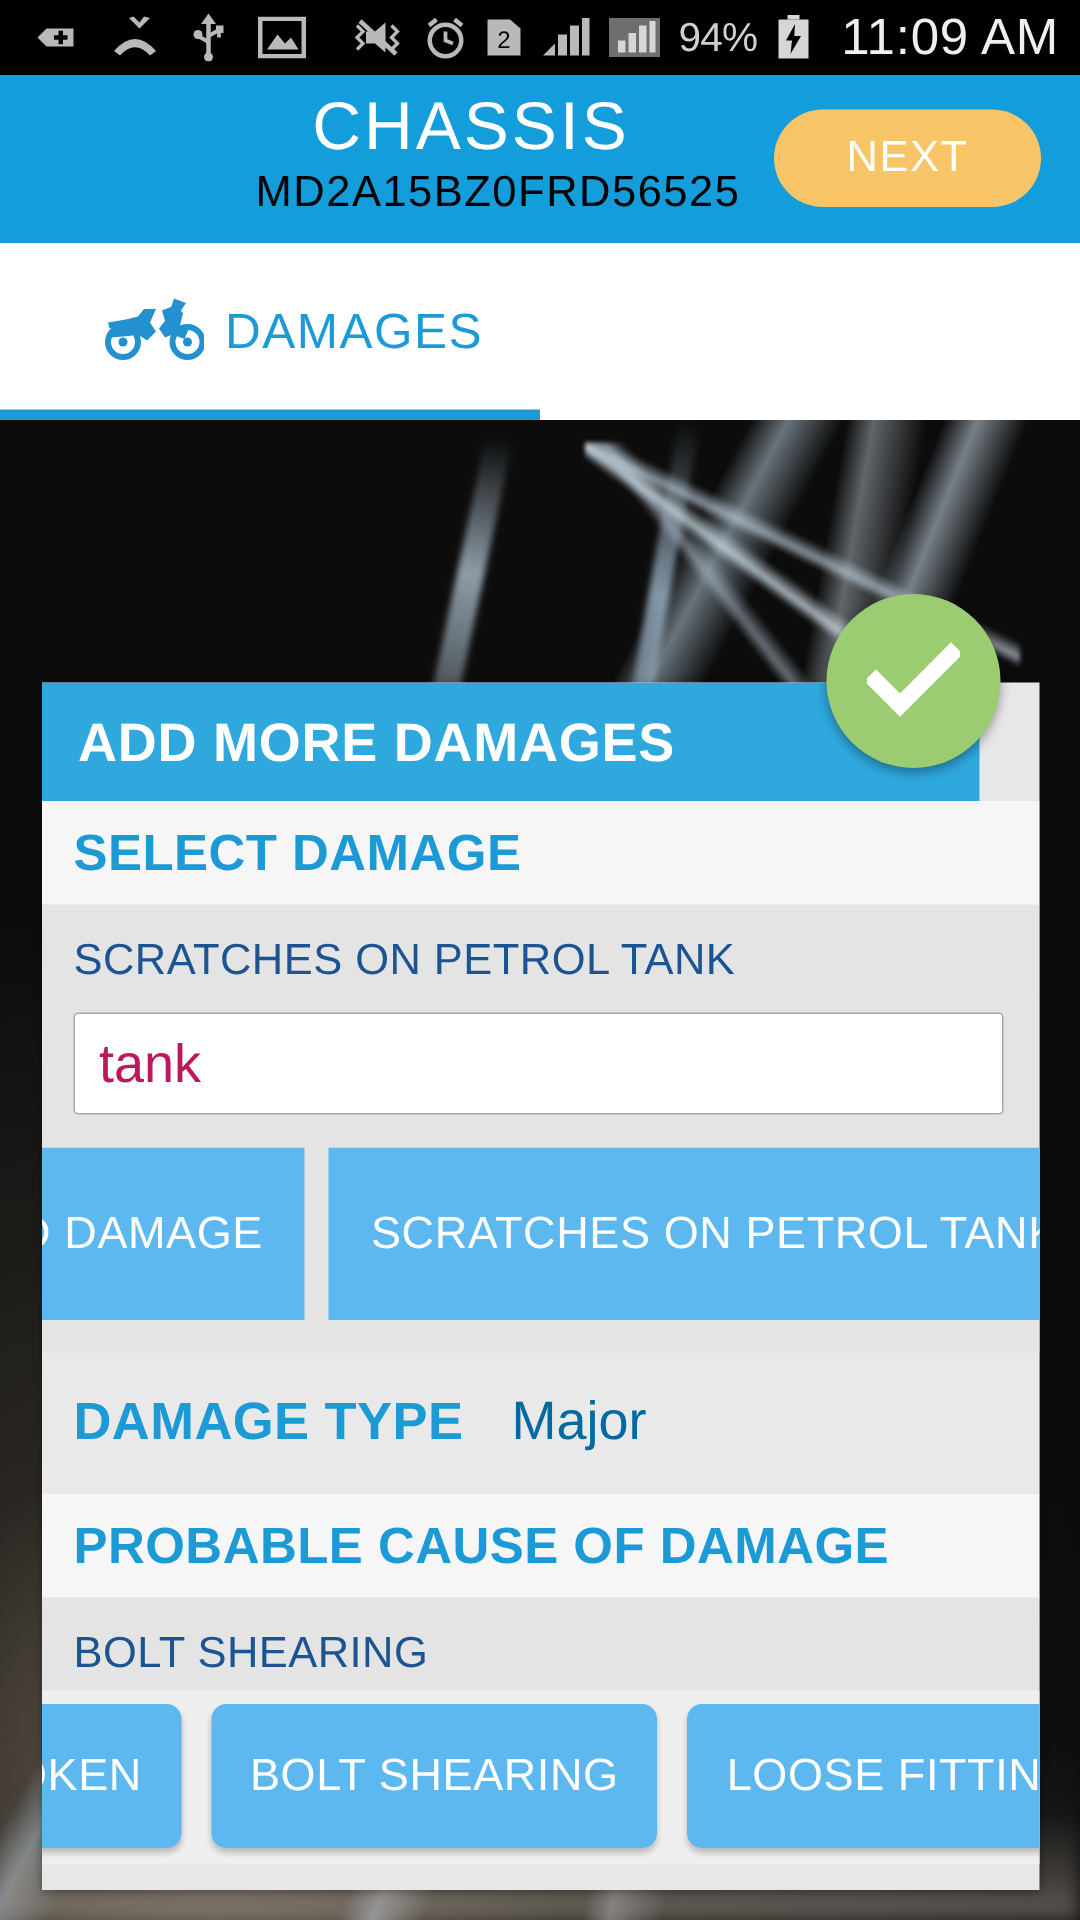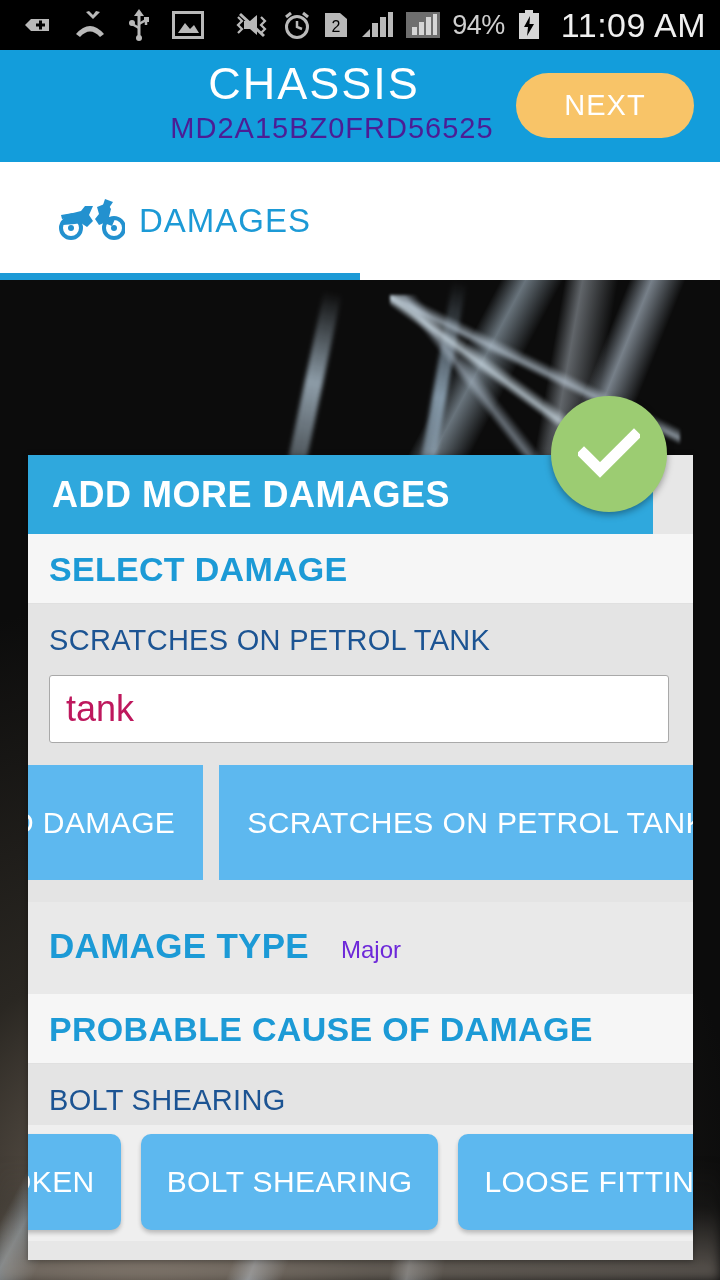--- a/index.html
+++ b/index.html
@@ -71,21 +71,21 @@
     color: #ffffff;
     font-size: 45px;
     font-weight: 300;
     letter-spacing: 2px;
   }
   #appbar-subtitle {
     position: absolute;
     top: 62px; left: 0;
     width: 664px;
     text-align: center;
-    color: #4c1d95;
+    color: #000000;
     font-size: 29px;
     font-weight: 400;
     letter-spacing: 1px;
   }
   #next-button {
     position: absolute;
     right: 26px; top: 23px;
     width: 178px; height: 65px;
     background: #f8c468;
     border-radius: 34px;
@@ -110,21 +110,21 @@
   .tab {
     position: absolute;
     top: 0;
     width: 360px; height: 118px;
     display: flex;
     align-items: center;
     justify-content: center;
     gap: 14px;
     cursor: pointer;
   }
-  #tab-damages { left: 5px; }
+  #tab-damages { left: 16px; }
   #tab-shortages { left: 360px; }
   .tab-label {
     font-size: 33px;
     letter-spacing: 1px;
     font-weight: 400;
   }
   #tab-damages .tab-label { color: #1c9ad6; }
   #tab-shortages .tab-label { color: #c8c8c8; }
   #tab-indicator {
     position: absolute;
@@ -288,22 +288,22 @@
     gap: 32px;
     padding: 24px 0 28px 21px;
   }
   #damage-type-label {
     color: #1c9ad6;
     font-size: 35px;
     font-weight: bold;
     letter-spacing: 0.3px;
   }
   #damage-type-value {
-    color: #6d28d9;
-    font-size: 24px;
+    color: #0369a1;
+    font-size: 36px;
     font-weight: 400;
   }
 
   #cause-chip-row {
     background: #efefef;
     display: flex;
     align-items: center;
     gap: 20px;
     padding: 14px 0 16px 0;
     margin-left: -46px;

